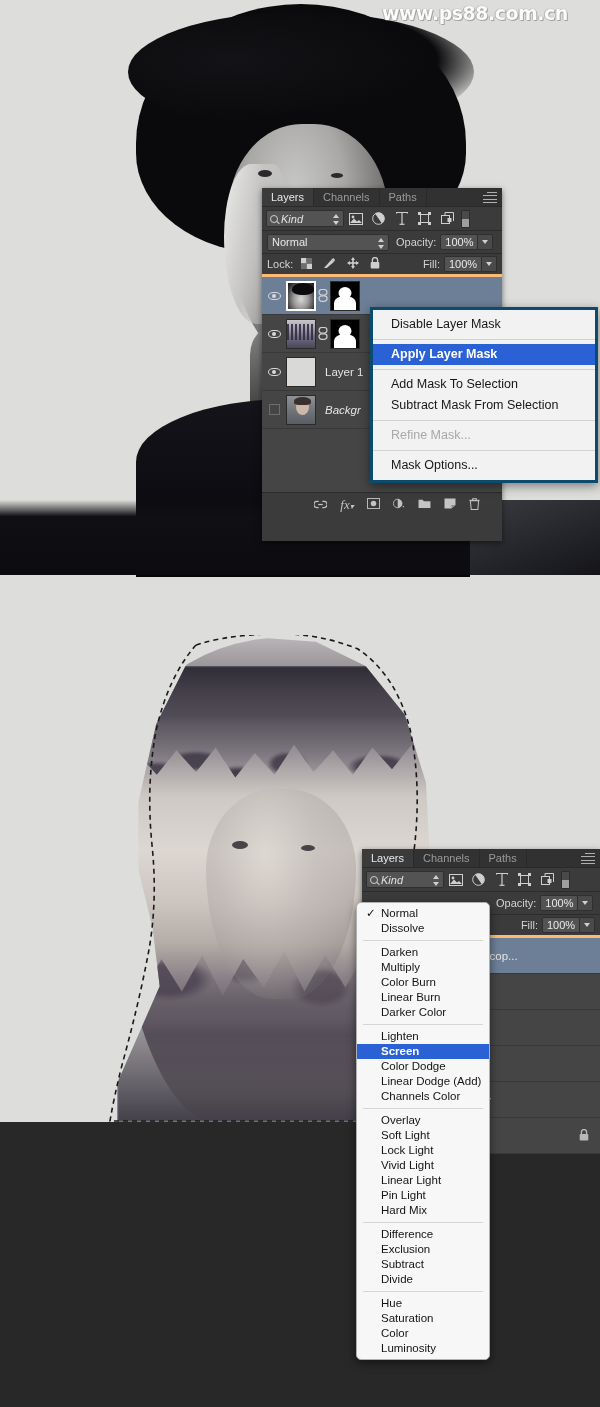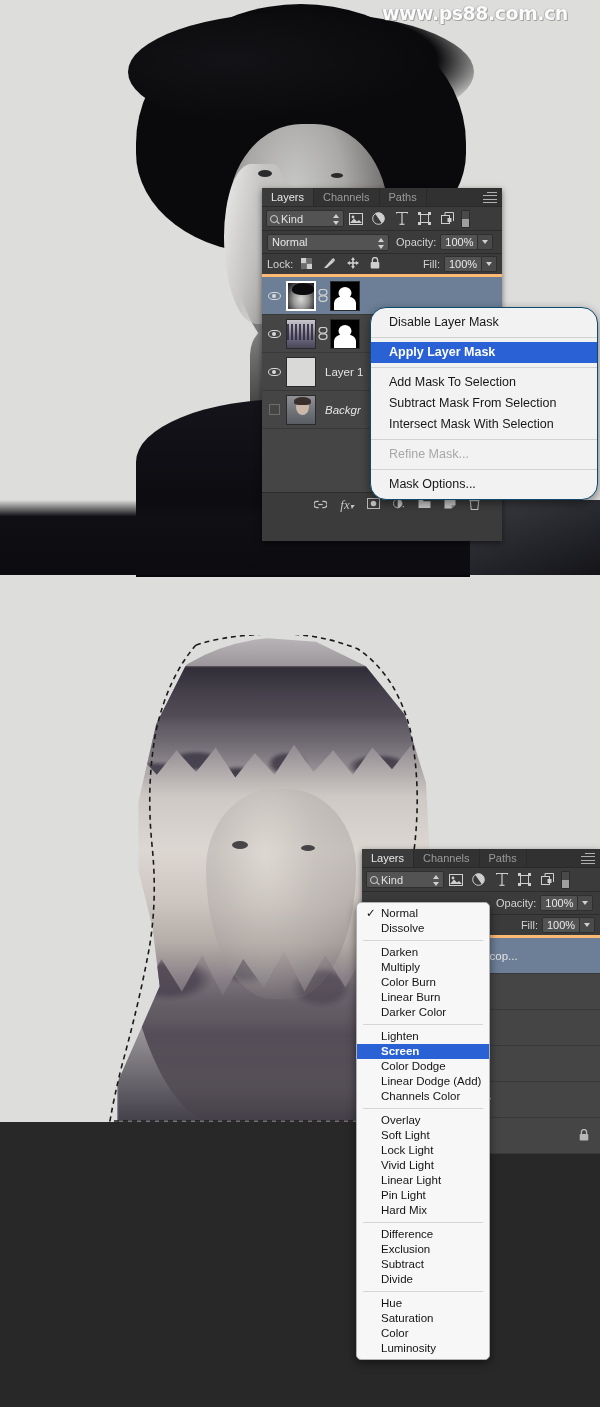--- a/index.html
+++ b/index.html
@@ -174,21 +174,21 @@
     display:flex; flex-direction:column; justify-content:space-between;
   }
   .ps-menu-btn i{ display:block; height:1px; background:#b0b0b0; }
   .ps-menu-btn i:first-child{ width:10px; margin-left:4px; }
   .ps-menu-btn i:nth-child(2){ width:14px; }
   .ps-menu-btn i:nth-child(3){ width:14px; }
   .ps-menu-btn i:nth-child(4){ width:14px; }
 
   .ps-filterbar{
     height:24px; display:flex; align-items:center; gap:0px;
-    padding:0 4px; border-bottom:1px solid #2c2c2c; background:#3b3b3b;
+    padding:0 4px; border-bottom:1px solid #2c2c2c; background:#3b3b3b;font-style:italic;
   }
   .kind-select{
     width:78px; height:17px; background:#535353; border:1px solid #2f2f2f;
     border-radius:2px; display:flex; align-items:center; padding:0 3px;
     position:relative; color:#e2e2e2; font-size:11px;
   }
   .kind-select .mag{
     width:8px;height:8px;border:1.2px solid #cfcfcf;border-radius:50%;
     margin-right:3px; position:relative; flex:none;
   }
@@ -313,22 +313,22 @@
     content:""; position:absolute; left:9px; top:3px; width:13px; height:16px;
     background:#cbb8a8; border-radius:45% 45% 50% 50%;
   }
   .th-bgface::after{
     content:""; position:absolute; left:7px; top:1px; width:17px; height:8px;
     background:#3a2f2a; border-radius:50% 50% 30% 30%;
   }
 
   
   .ctx-menu{
-    position:absolute; background:#f2f2f2; border:1px solid #0c4a6e;
-    border-radius:16px; box-shadow:0 3px 10px rgba(0,0,0,.45);
+    position:absolute; background:#f2f2f2; border:3px solid #0c4a6e;
+    border-radius:0; box-shadow:0 3px 10px rgba(0,0,0,.45);
     font-size:12.5px; color:#161616; padding:4px 0; z-index:60;
     font-family:"Liberation Sans", sans-serif;
   }
   .ctx-item{ height:21px; line-height:21px; padding:0 14px 0 18px; white-space:nowrap; }
   .ctx-item.hl{ background:#2a62d6; color:#fff; font-weight:bold; }
   .ctx-item.disabled{ color:#a8a8a8; }
   .ctx-sep{ height:1px; background:#d2d2d2; margin:4px 0; }
 
   
   .blend-dd{
@@ -572,21 +572,20 @@
     </div>
   </div>
 
   <div class="ctx-menu" id="ctx-menu" style="left:370px; top:307px; width:228px;">
       <div class="ctx-item">Disable Layer Mask</div>
       <div class="ctx-sep"></div>
       <div class="ctx-item hl">Apply Layer Mask</div>
       <div class="ctx-sep"></div>
       <div class="ctx-item">Add Mask To Selection</div>
       <div class="ctx-item">Subtract Mask From Selection</div>
-      <div class="ctx-item">Intersect Mask With Selection</div>
       <div class="ctx-sep"></div>
       <div class="ctx-item disabled">Refine Mask...</div>
       <div class="ctx-sep"></div>
       <div class="ctx-item">Mask Options...</div>
     </div>
 </div>
 
 <div class="shot" id="shot-bottom">
   <div class="bot-dark-band2"></div>
   <div class="canvas-bot">

